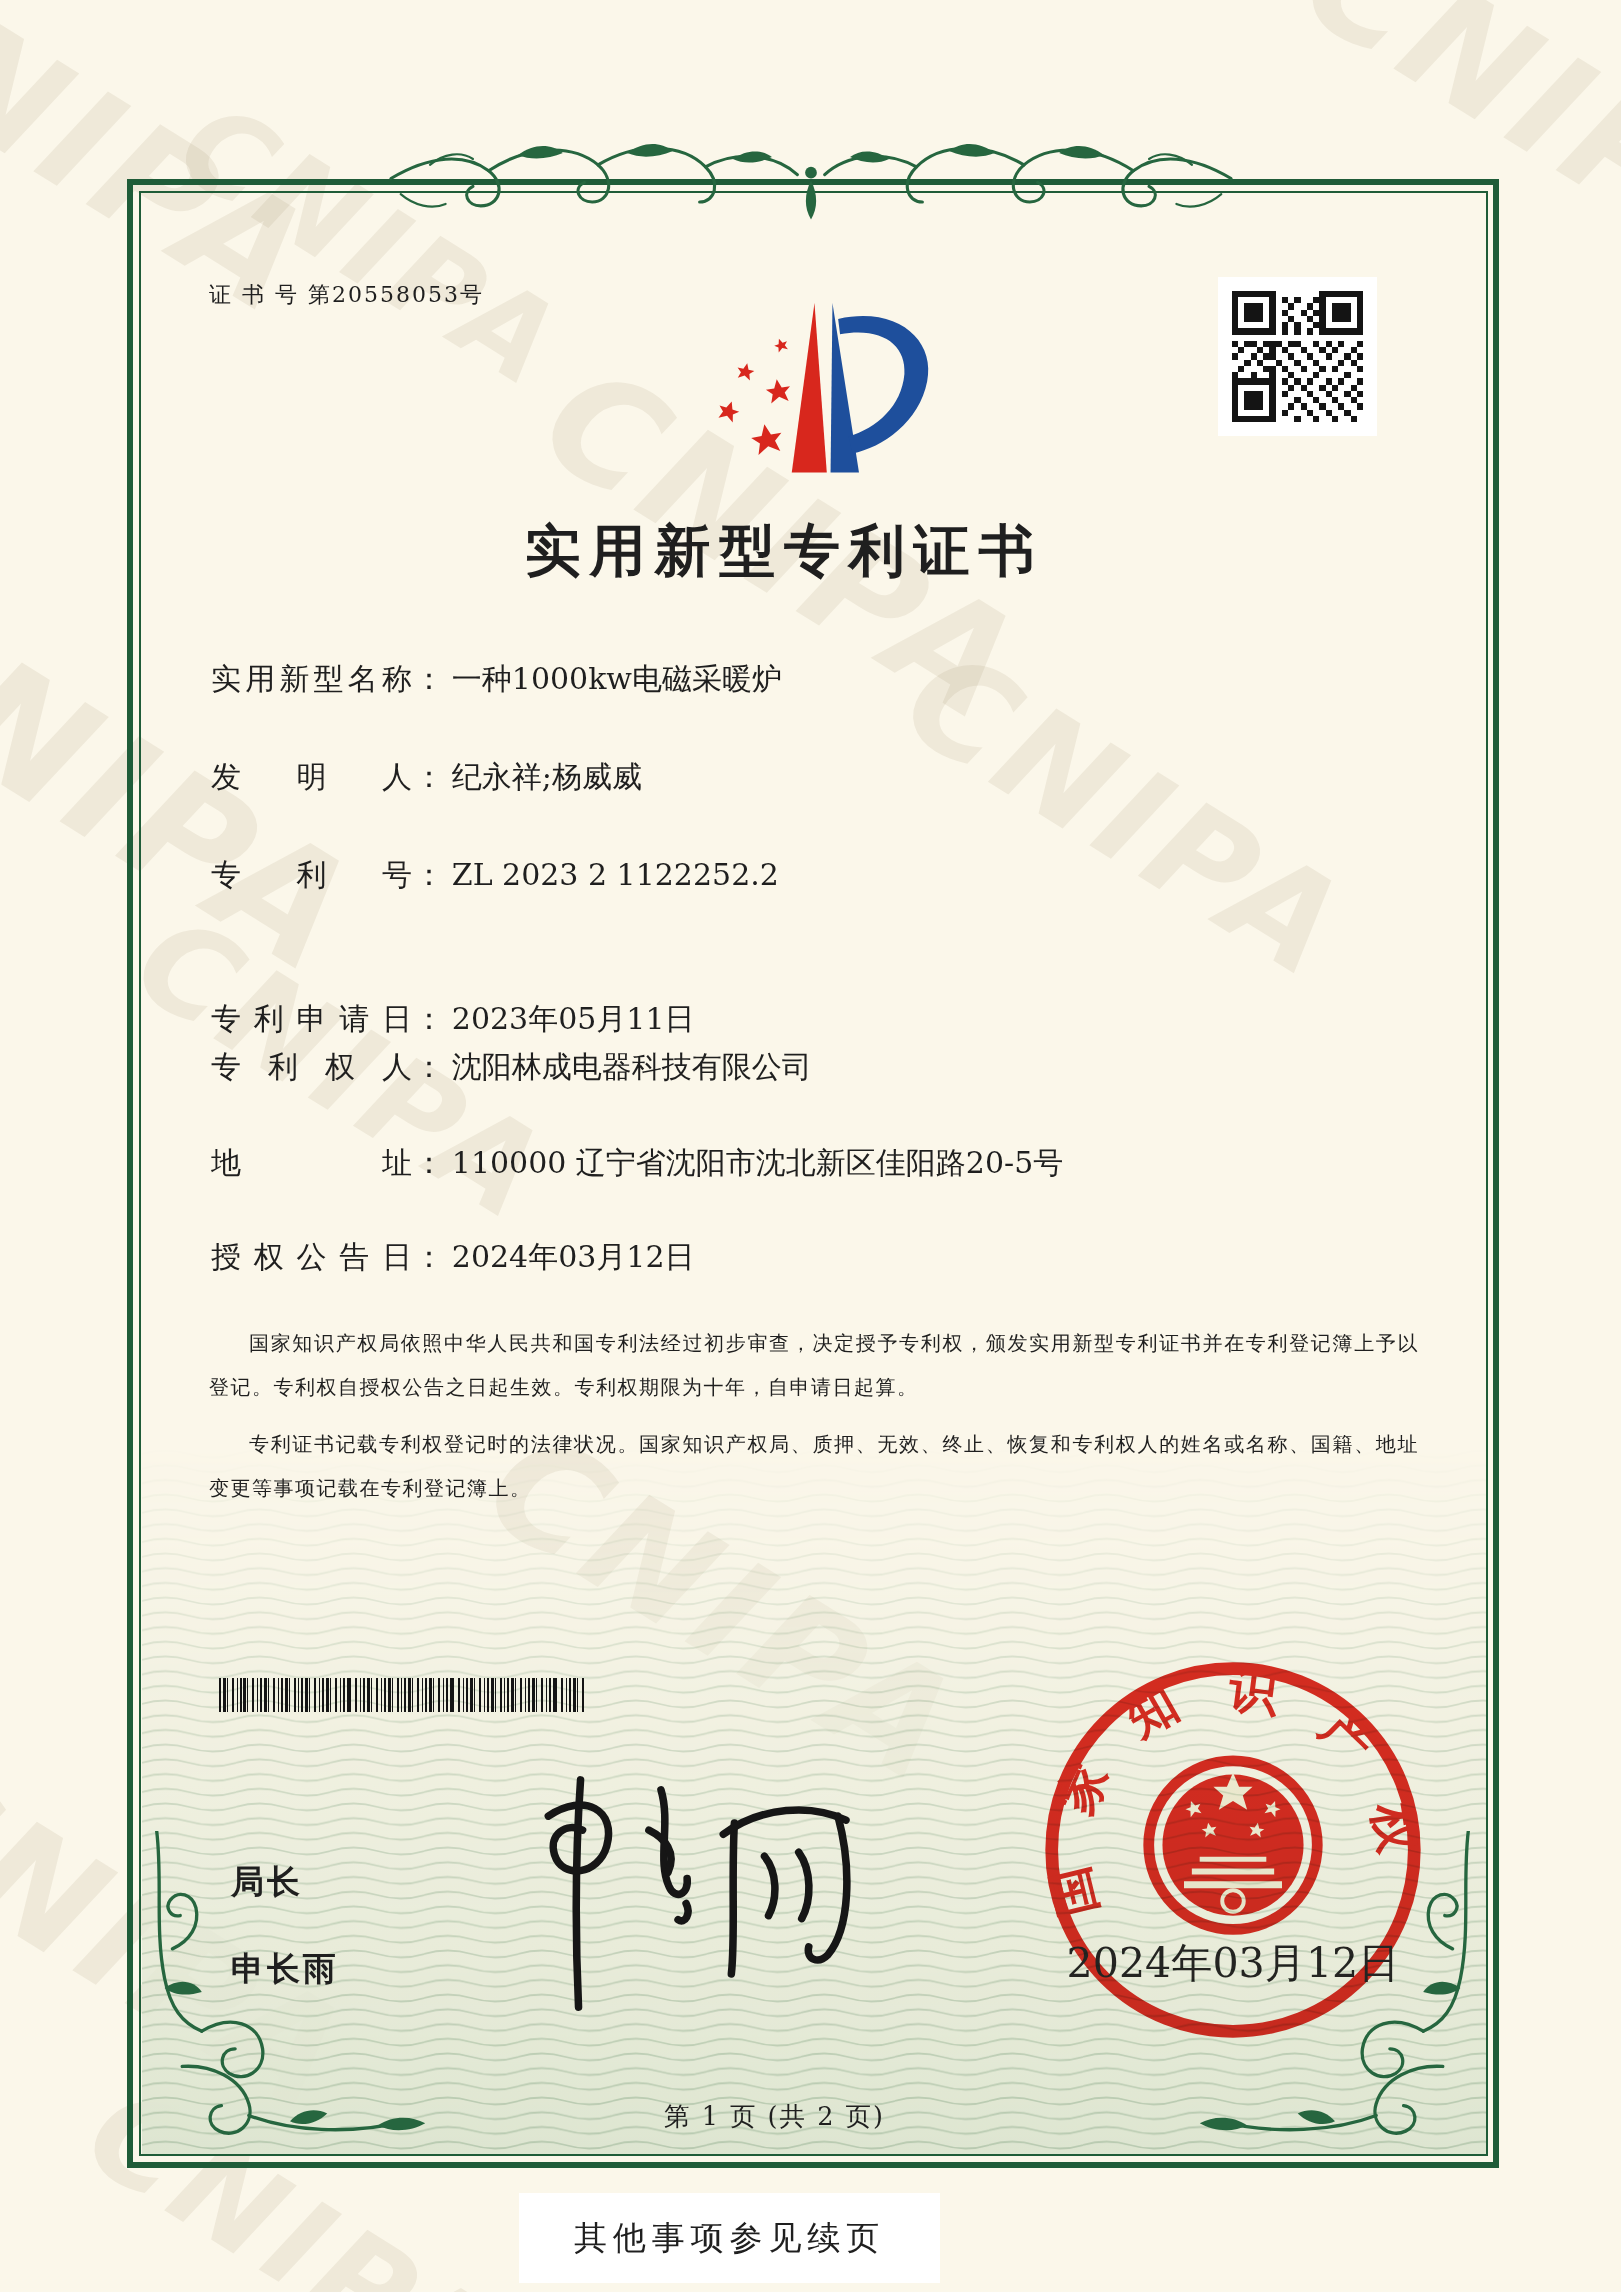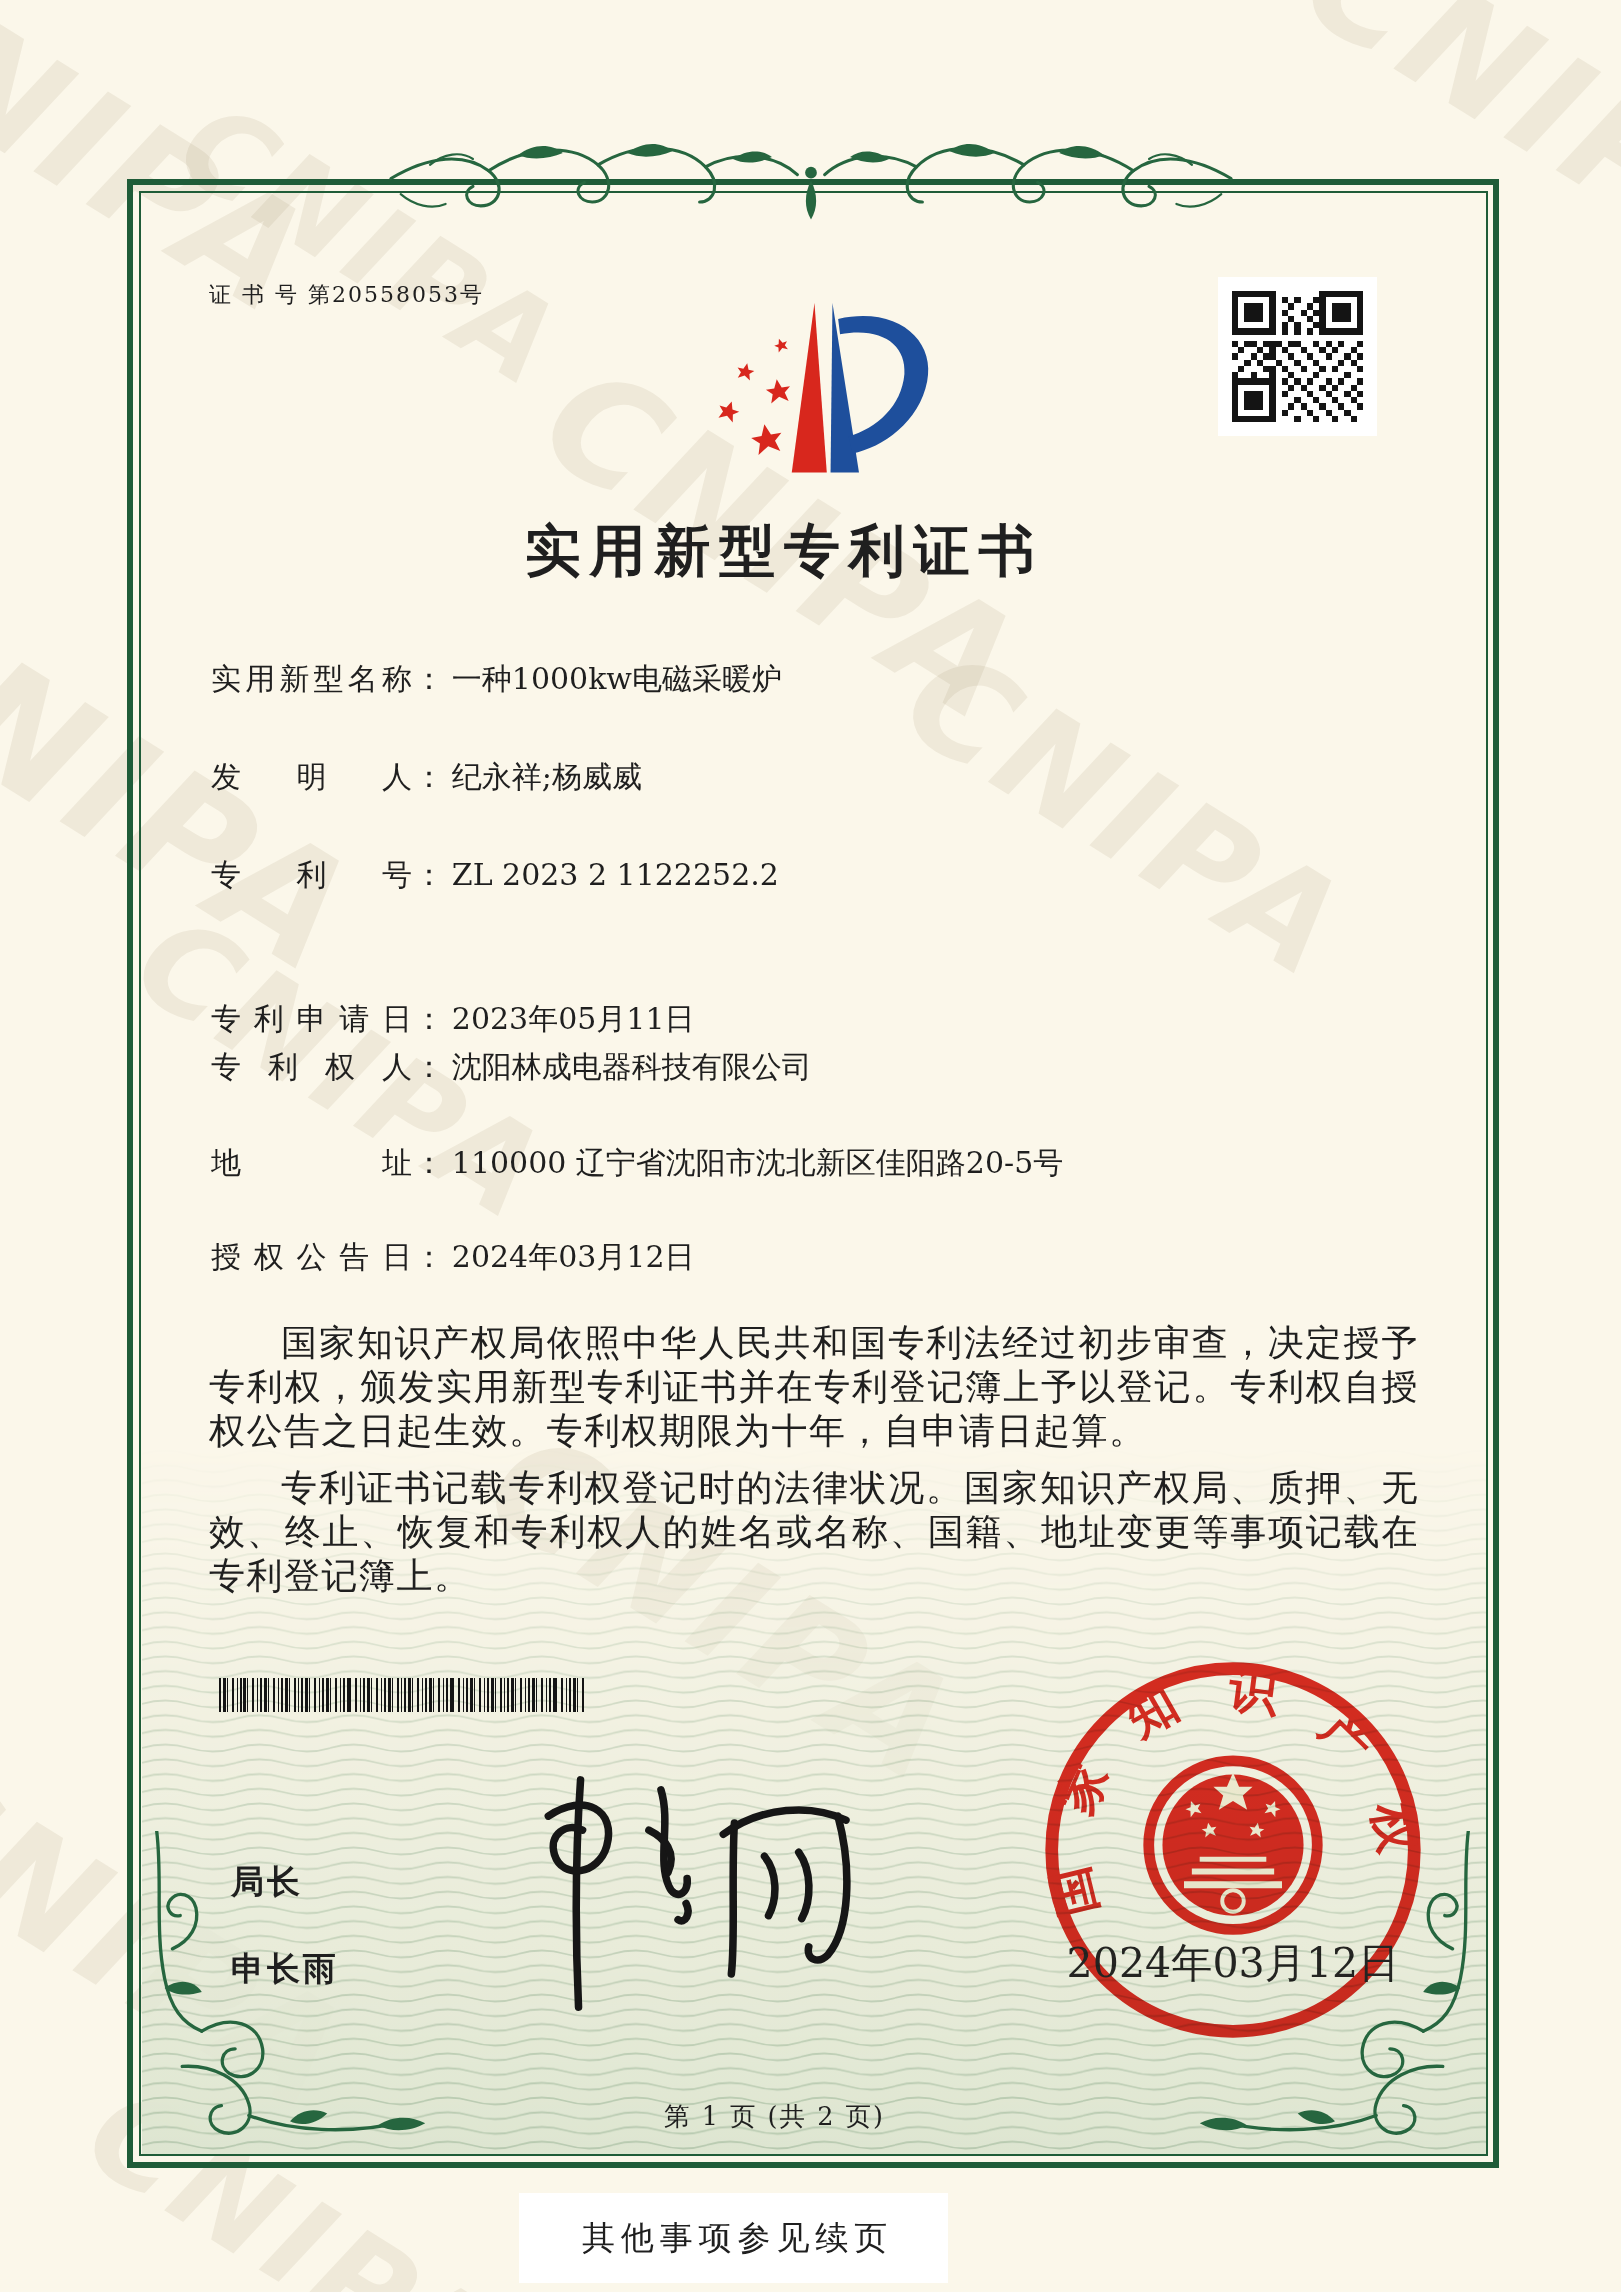--- a/index.html
+++ b/index.html
@@ -47,36 +47,36 @@
   
   .frow{position:absolute;left:211px;font-size:30px;white-space:nowrap;z-index:4;}
   .flabel{display:inline-block;width:201px;text-align:justify;text-align-last:justify;vertical-align:bottom;}
   .fcolon{display:inline-block;margin-left:2px;}
   .fvalue{margin-left:7.8px;}
   .grant2{position:absolute;left:814px;font-size:30px;white-space:nowrap;z-index:4;}
   .grant2 .flabel{width:211px;}
   
   .paras{position:absolute;left:209px;width:1210px;top:1321px;z-index:4;}
   .paras p{margin:0 0 12.7px 0;text-indent:2em;text-align:justify;
-    font-size:36px;line-height:44px;letter-spacing:1.5px;font-family:Liberation Serif, serif;}
+    font-size:20px;line-height:44px;letter-spacing:1.5px;font-family:Liberation Serif, serif;}
   
   .barcode{position:absolute;left:219px;top:1678px;width:365px;height:34px;z-index:4;
     background-image:repeating-linear-gradient(90deg,
       #141414 0 2px,transparent 2px 3.9px,#141414 3.9px 6.9px,transparent 6.9px 7.8px,
       #141414 7.8px 8.8px,transparent 8.8px 12.7px,#141414 12.7px 14.7px,transparent 14.7px 17.6px,
       #141414 17.6px 18.6px,transparent 18.6px 20.6px);}
   .officer{position:absolute;left:231px;font-size:33px;font-weight:700;z-index:4;
     font-family:"DejaVu Sans","Liberation Sans",sans-serif;letter-spacing:2.9px;}
   .ot{top:1860px;} .on{top:1947px;}
   .sig{position:absolute;left:480px;top:1766px;z-index:4;}
   .seal{position:absolute;left:1037px;top:1654px;z-index:5;mix-blend-mode:multiply;opacity:.95;}
   .pageinfo{position:absolute;left:59px;width:1431px;top:2099px;text-align:center;
     font-size:25.5px;letter-spacing:2px;z-index:4;}
   .notebox{position:absolute;left:519px;top:2193px;width:421px;height:90px;background:#ffffff;
-    z-index:4;display:flex;align-items:center;justify-content:center;padding-left:8px;}
+    z-index:4;display:flex;align-items:center;justify-content:center;}
   .notebox span{font-size:33px;letter-spacing:5.9px;}
 </style>
 </head>
 <body>
 
 <div class="page">
 
   <svg width="0" height="0" style="position:absolute">
     <defs>
       <path id="star5" d="M0 -10 L2.94 -3.09 L9.51 -3.09 L4.76 1.18 L6.88 8.09 L0 3.82 L-6.88 8.09 L-4.76 1.18 L-9.51 -3.09 L-2.94 -3.09 Z"></path>

